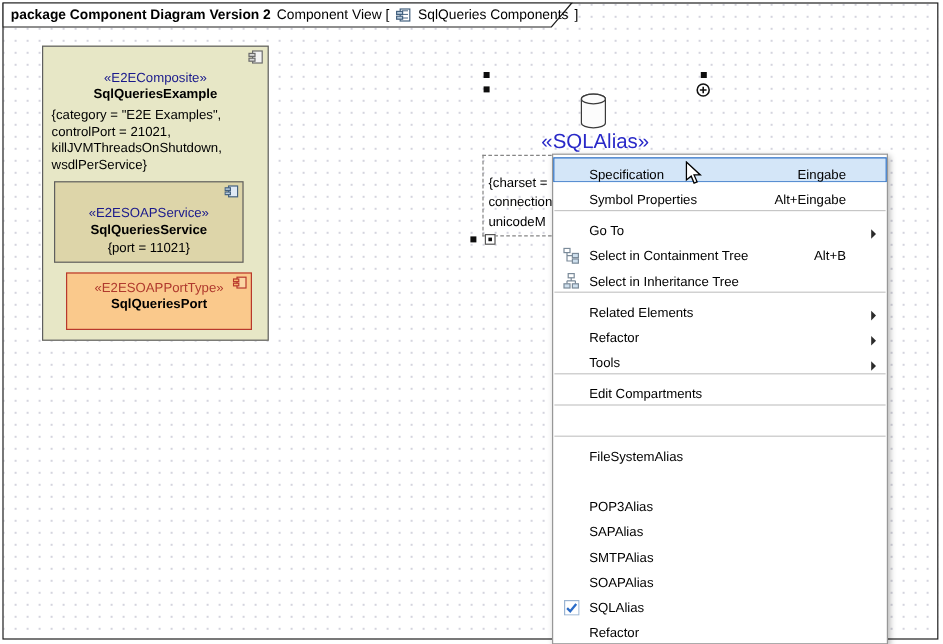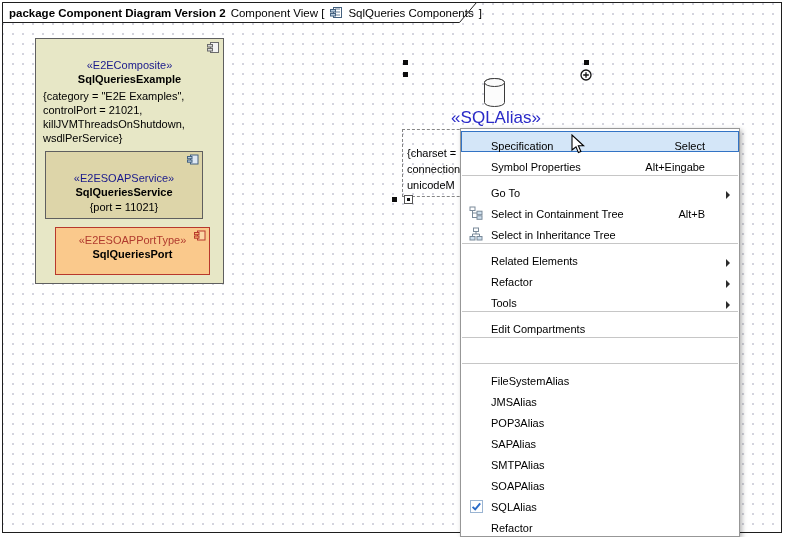--- a/index.html
+++ b/index.html
@@ -136,21 +136,21 @@
   <svg class="plus-circle" style="left:580px; top:69px;" width="12" height="12" viewBox="0 0 12 12">
     <circle cx="6" cy="6" r="5" fill="#ffffff" stroke="#111" stroke-width="1.3"></circle>
     <path d="M6 3.2 V8.8 M3.2 6 H8.8" stroke="#111" stroke-width="1.3"></path>
   </svg>
   <div class="collapse-box" style="left:404px; top:195px;"></div>
 
   <div class="context-menu">
       <div class="menu-row highlighted">
         <span class="menu-icon"></span>
         <span class="menu-label">Specification</span>
-        <span class="menu-shortcut">Select</span>
+        <span class="menu-shortcut">Eingabe</span>
       </div>
       <div class="menu-row">
         <span class="menu-icon"></span>
         <span class="menu-label">Symbol Properties</span>
         <span class="menu-shortcut">Alt+Eingabe</span>
       </div>
       <div class="menu-sep"></div>
       <div class="menu-row">
         <span class="menu-icon"></span>
         <span class="menu-label">Go To</span>
@@ -204,21 +204,20 @@
       <div class="menu-row">
         <span class="menu-icon"></span>
       </div>
       <div class="menu-sep"></div>
       <div class="menu-row">
         <span class="menu-icon"></span>
         <span class="menu-label">FileSystemAlias</span>
       </div>
       <div class="menu-row">
         <span class="menu-icon"></span>
-        <span class="menu-label">JMSAlias</span>
       </div>
       <div class="menu-row">
         <span class="menu-icon"></span>
         <span class="menu-label">POP3Alias</span>
       </div>
       <div class="menu-row">
         <span class="menu-icon"></span>
         <span class="menu-label">SAPAlias</span>
       </div>
       <div class="menu-row">

